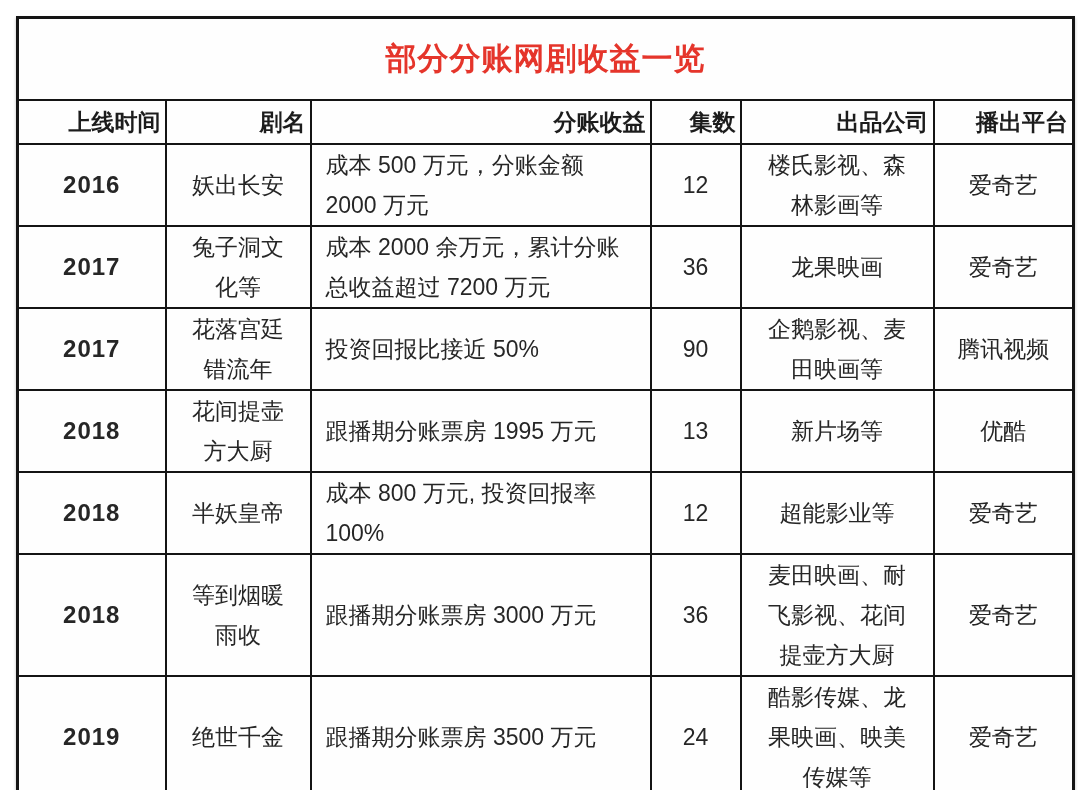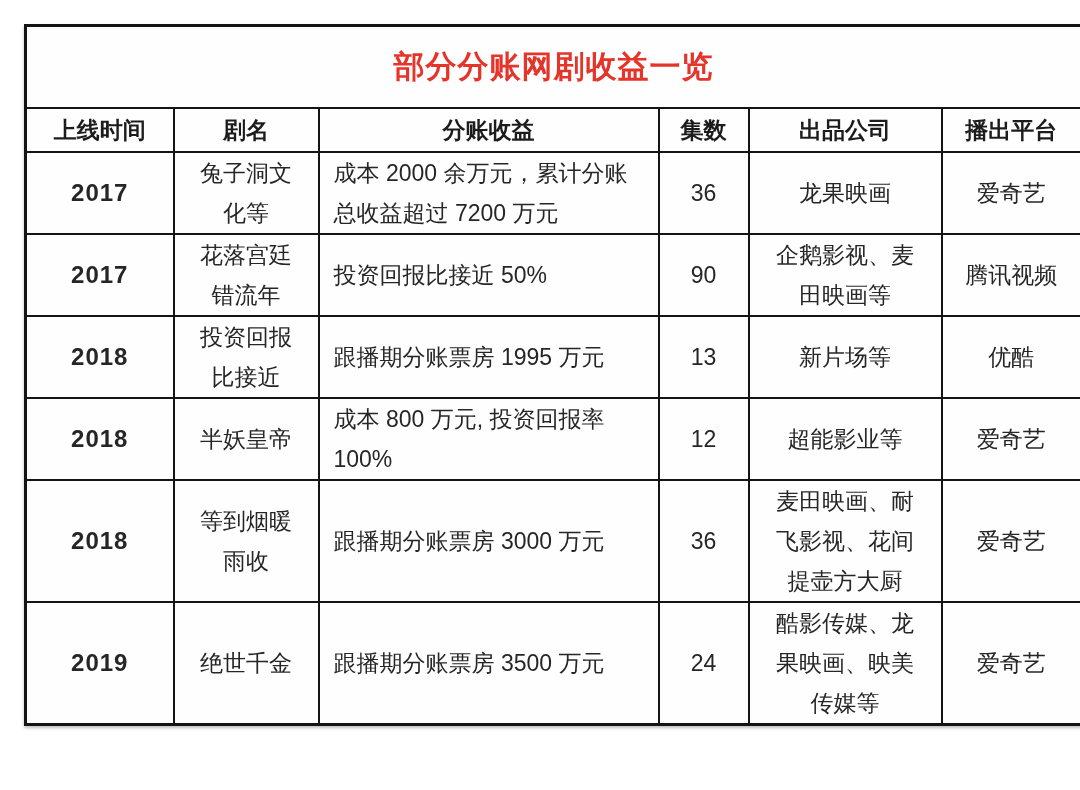--- a/index.html
+++ b/index.html
@@ -9,21 +9,21 @@
     height: 790px;
     background: #ffffff;
     font-family: "Liberation Sans", "DejaVu Sans", sans-serif;
     color: #1f1f1f;
     overflow: hidden;
   }
   .page {
     width: 1080px;
     height: 790px;
     box-sizing: border-box;
-    padding: 24px;
+    padding: 16px;
   }
   table.revenue {
     width: 1056px;
     border-collapse: collapse;
     table-layout: fixed;
     background: #fefefe;
   }
   table.revenue, table.revenue th, table.revenue td {
     border: 2px solid #141414;
   }
@@ -45,21 +45,21 @@
     font-weight: bold;
     letter-spacing: 1px;
     text-align: center;
     vertical-align: middle;
     color: #e5352b;
   }
   tr.header-row th {
     height: 42px;
     font-size: 23px;
     font-weight: bold;
-    text-align: center;
+    text-align: right;
     vertical-align: middle;
     color: #1c1c1c;
     padding: 0 4px;
     margin-top: 20px;
   }
   tbody td {
     font-size: 23px;
     line-height: 40px;
     text-align: center;
     vertical-align: middle;
@@ -98,20 +98,28 @@
       <tr class="header-row">
         <th>上线时间</th>
         <th>剧名</th>
         <th>分账收益</th>
         <th>集数</th>
         <th>出品公司</th>
         <th>播出平台</th>
       </tr>
     </thead>
     <tbody id="table-body">
+  <tr>
+    <td class="cell-year">2016</td>
+    <td class="cell-name">妖出长安</td>
+    <td class="cell-revenue">成本 500 万元，分账金额 2000 万元</td>
+    <td class="cell-episodes">12</td>
+    <td class="cell-company">楼氏影视、森林影画等</td>
+    <td class="cell-platform">爱奇艺</td>
+  </tr>
 
   <tr>
     <td class="cell-year">2017</td>
     <td class="cell-name">兔子洞文化等</td>
     <td class="cell-revenue">成本 2000 余万元，累计分账总收益超过 7200 万元</td>
     <td class="cell-episodes">36</td>
     <td class="cell-company">龙果映画</td>
     <td class="cell-platform">爱奇艺</td>
   </tr>
 
@@ -119,21 +127,21 @@
     <td class="cell-year">2017</td>
     <td class="cell-name">花落宫廷错流年</td>
     <td class="cell-revenue">投资回报比接近 50%</td>
     <td class="cell-episodes">90</td>
     <td class="cell-company">企鹅影视、麦田映画等</td>
     <td class="cell-platform">腾讯视频</td>
   </tr>
 
   <tr>
     <td class="cell-year">2018</td>
-    <td class="cell-name">投资回报比接近</td>
+    <td class="cell-name">花间提壶方大厨</td>
     <td class="cell-revenue">跟播期分账票房 1995 万元</td>
     <td class="cell-episodes">13</td>
     <td class="cell-company">新片场等</td>
     <td class="cell-platform">优酷</td>
   </tr>
 
   <tr>
     <td class="cell-year">2018</td>
     <td class="cell-name">半妖皇帝</td>
     <td class="cell-revenue">成本 800 万元, 投资回报率 100%</td>

